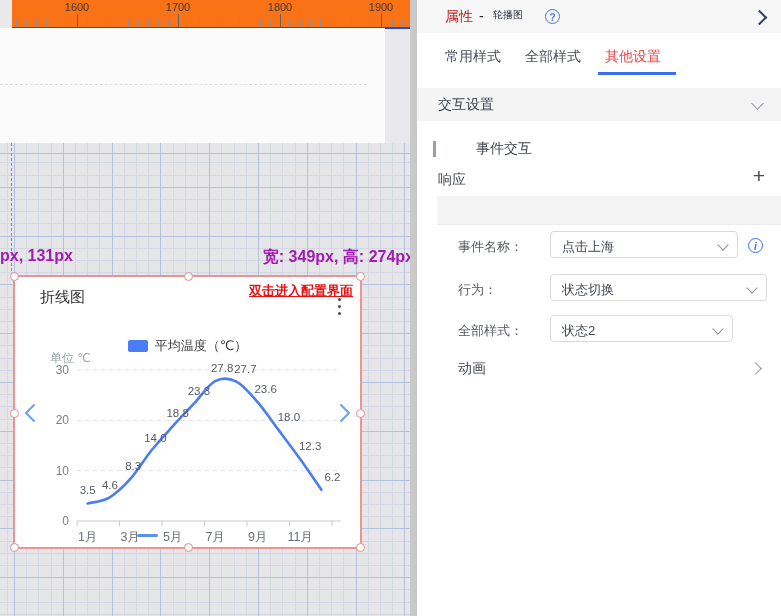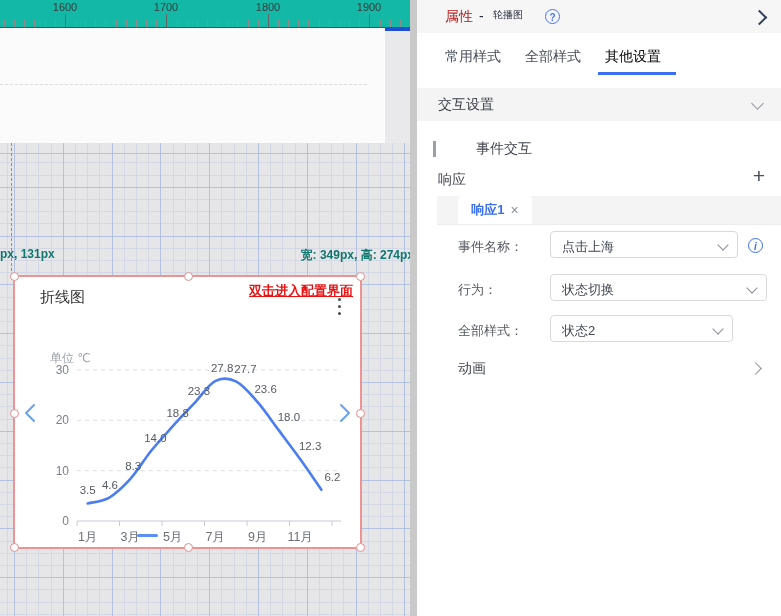--- a/index.html
+++ b/index.html
@@ -2,39 +2,39 @@
 <html><head>
 <meta charset="utf-8">
 <style>
   html,body{margin:0;padding:0;background:#fff;}
   .app{position:relative;width:781px;height:616px;overflow:hidden;
        font-family:"Liberation Sans","DejaVu Sans",sans-serif;background:#e9e9eb;
        -webkit-font-smoothing:antialiased;}
   .abs{position:absolute;}
 
   
-  .ruler{position:absolute;left:0;top:0;width:417px;height:27px;background:#14b8a6;border-bottom:4px solid #1d4ed8;}
+  .ruler{position:absolute;left:12px;top:0;width:417px;height:27px;background:#f97316;border-bottom:2px solid #1d4ed8;}
   .ruler-minor{position:absolute;left:4px;right:0;bottom:0;height:7px;
       background:repeating-linear-gradient(90deg,#8d8d8d 0 1px,transparent 1px 10.15px);}
   .ruler-num{position:absolute;top:1px;transform:translateX(-50%);font-size:11px;color:#3a3a3a;}
   .ruler-maj{position:absolute;bottom:0;width:1px;height:13px;background:#636363;}
 
   .artboard{position:absolute;left:0;top:28px;width:385px;height:115px;background:#fbfbfb;}
   .artboard-dash{position:absolute;left:0;top:56px;width:367px;border-top:1px dashed #dcdcdc;}
 
   .gridarea{position:absolute;left:0;top:143px;width:410px;height:473px;background-color:#e6e6e8;
     background-image:
       repeating-linear-gradient(0deg,#b1c1de 0 1px,transparent 1px 48.8px),
       repeating-linear-gradient(90deg,#b1c1de 0 1px,transparent 1px 48.8px),
       repeating-linear-gradient(0deg,#d3d8e4 0 1px,transparent 1px 12.2px),
       repeating-linear-gradient(90deg,#d3d8e4 0 1px,transparent 1px 12.2px);
     background-position:14px 11px;}
   .vguide{position:absolute;left:11px;top:143px;height:133px;width:0;border-left:1px dashed #e06a6a;}
 
-  .teal{color:#0f766e;font-size:12px;font-weight:bold;white-space:nowrap;}
+  .teal{color:#a21caf;font-size:16px;font-weight:bold;white-space:nowrap;}
   .pos-label{left:0;top:247px;}
   .size-label{left:240px;top:247px;width:174px;text-align:right;}
 
   
   .widget{position:absolute;left:13px;top:275px;width:349px;height:274px;background:#fff;
           border:2px solid #ec9494;box-sizing:border-box;}
   .hd{position:absolute;width:7px;height:7px;background:#fff;border:1px solid #e08f8f;border-radius:50%;z-index:5;}
   .w-title{left:25px;top:11px;font-size:15px;color:#333;}
   .w-hint{right:7px;top:5px;font-size:13px;color:#e81212;font-weight:bold;text-decoration:underline;}
   .kebab{right:18px;top:21px;width:4px;}
@@ -56,21 +56,21 @@
   .p-comp{left:76px;top:8px;font-size:10px;color:#252b3a;}
   .ric{width:15px;height:15px;border-radius:50%;border:1px solid #4a78e8;color:#4a78e8;
        font-size:10px;line-height:15px;text-align:center;box-sizing:border-box;font-weight:bold;}
   .help-ic{left:128px;top:9px;}
   .chv{display:inline-block;width:8px;height:8px;border-right:1.7px solid #8b9099;border-bottom:1.7px solid #8b9099;}
   .chv.down{transform:rotate(45deg);}
   .chv.right{transform:rotate(-45deg);}
   .collapse{right:16px;top:12px;width:9px;height:9px;border-width:2px;border-color:#33415c;}
 
   .ptab{position:absolute;top:48px;font-size:14px;color:#494f5a;cursor:pointer;}
-  .ptab.active{color:#000000;}
+  .ptab.active{color:#ef4444;}
   .tab-underline{left:181px;top:72px;width:78px;height:3px;background:#3a6ff0;}
 
   .sectionbar{left:0;top:88px;width:100%;height:33px;background:#f4f4f5;}
   .section-title{left:21px;top:96px;font-size:14px;color:#3a3f47;}
   .section-chv{right:19px;top:99px;}
 
   .group-accent{left:16px;top:141px;width:3px;height:16px;background:#9aa0a6;}
   .group-title{left:27px;top:140px;font-size:14px;color:#41454d;margin-left:32px;}
   .resp-label{left:21px;top:171px;font-size:14px;color:#41454d;}
   .plus{right:16px;top:164px;font-size:21px;font-weight:300;color:#4a4f57;cursor:pointer;}
@@ -166,20 +166,24 @@
       </svg>
 
     <div class="abs w-title">折线图</div>
     <div class="abs w-hint">双击进入配置界面</div>
     <div class="abs kebab">
         <i></i>
         <i></i>
         <i></i>
       </div>
 
+    <div class="abs legend">
+      <span class="sw" style="background: rgb(74, 125, 242);"></span>
+      <span class="lt">平均温度（℃）</span>
+    </div>
 
     <svg class="abs nav prev" viewBox="0 0 16 20">
       <polyline points="11,2 3,10 11,18" fill="none" stroke="#68a1f3" stroke-width="2" stroke-linecap="round" stroke-linejoin="round"></polyline>
     </svg>
     <svg class="abs nav next" viewBox="0 0 16 20">
       <polyline points="5,2 13,10 5,18" fill="none" stroke="#68a1f3" stroke-width="2" stroke-linecap="round" stroke-linejoin="round"></polyline>
     </svg>
     <div class="abs indicator"></div>
   </div>
 
@@ -202,24 +206,20 @@
     <span class="abs section-title">交互设置</span>
     <i class="abs chv down section-chv"></i>
 
     <div class="abs group-accent"></div>
     <span class="abs group-title">事件交互</span>
 
     <span class="abs resp-label">响应</span>
     <span class="abs plus">+</span>
 
     <div class="abs tabstrip"></div>
-    <div class="abs resp-tab">
-      <span class="name">响应1</span>
-      <span class="x">×</span>
-    </div>
 
     <span class="f-label" style="top:238px">事件名称：</span>
     <div class="select" style="top:231px;width:188px">
       <span class="val">点击上海</span>
       <i class="chv down"></i>
     </div>
     <span class="abs ric info-ic" style="border-color:#3a6ff0;color:#3a6ff0;font-style:italic">i</span>
 
     <span class="f-label" style="top:281px">行为：</span>
     <div class="select" style="top:274px;width:217px">

